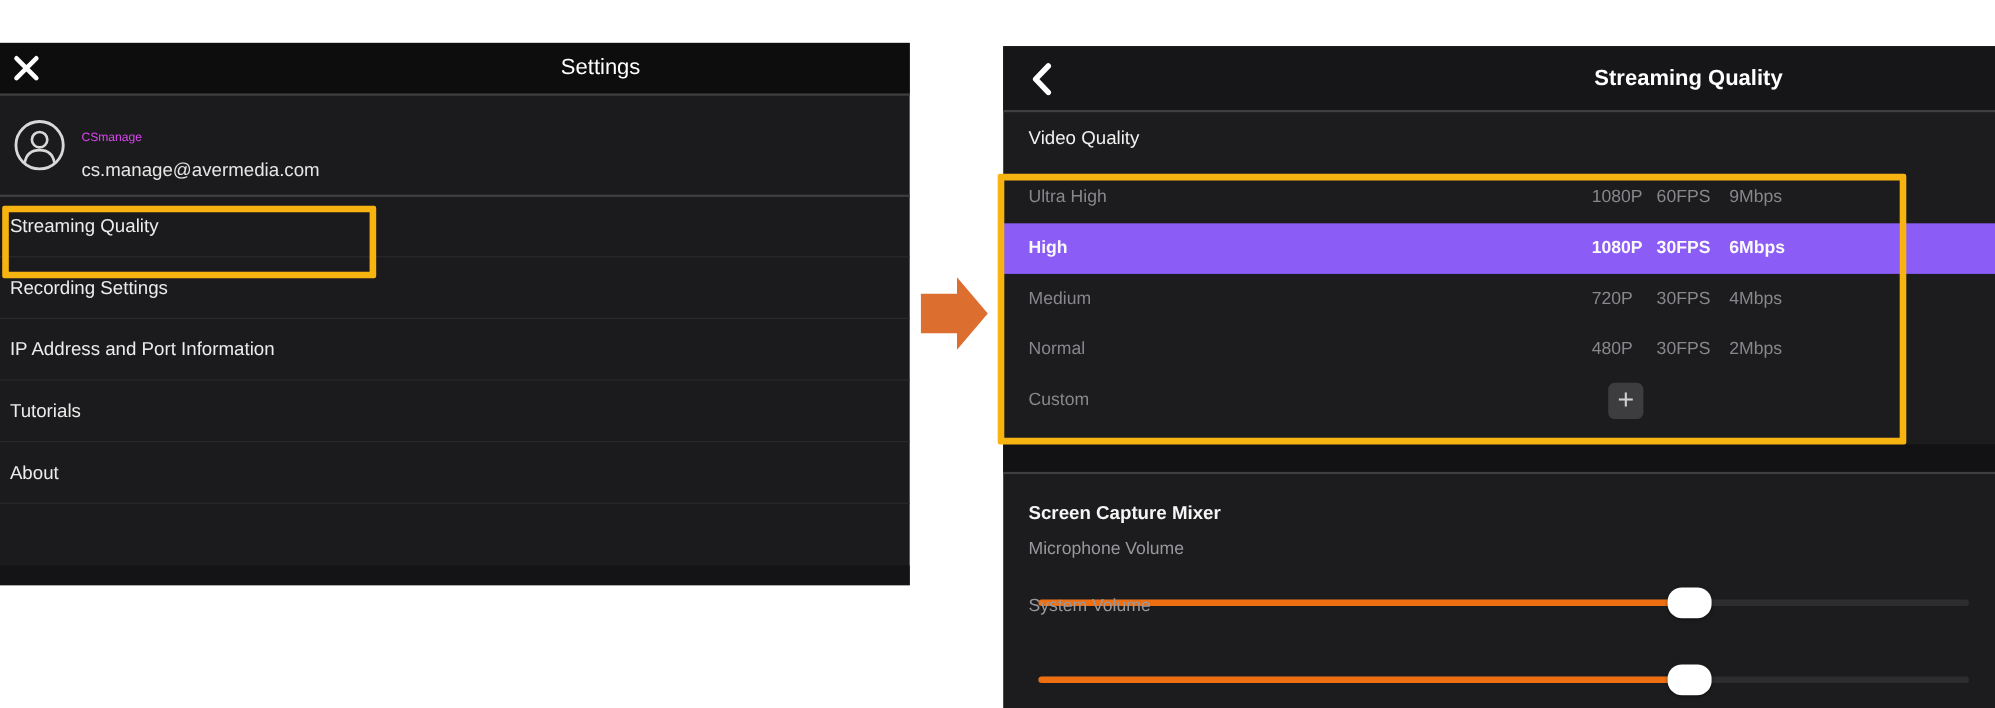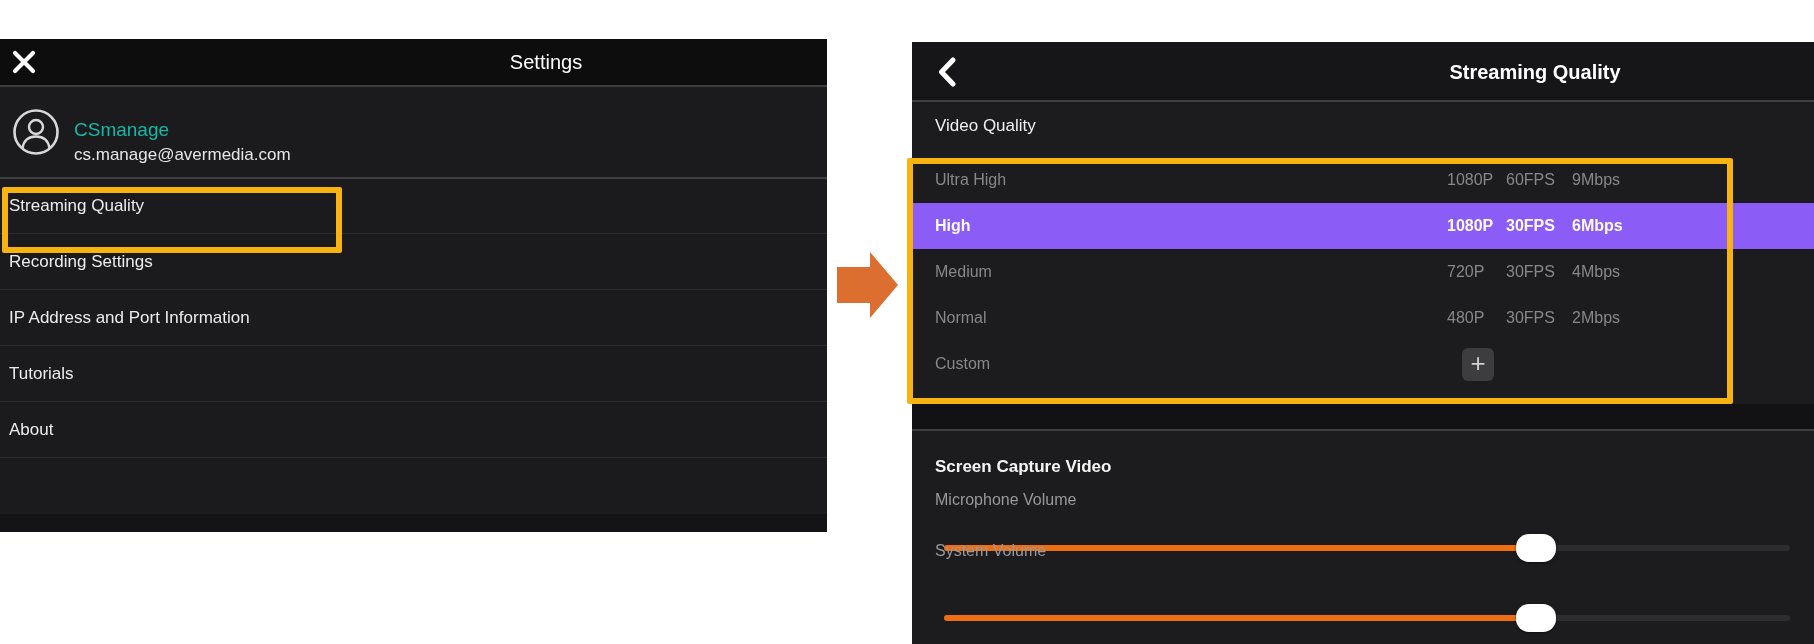--- a/index.html
+++ b/index.html
@@ -13,21 +13,21 @@
 
   
   .left-panel { left:0; top:39px; width:827px; height:493px; }
   .lp-header { position:absolute; left:0; top:0; width:100%; height:46px; background:#0d0d0e; }
   .lp-title { position:absolute; left:546px; top:23px; transform:translate(-50%,-50%);
               font-size:20px; font-weight:400; color:#fff; }
   .icon-btn { position:absolute; cursor:pointer; }
   .x-btn { left:11px; top:10px; width:26px; height:26px; }
   .profile-row { position:absolute; left:0; top:48px; width:100%; height:90px; }
   .avatar { position:absolute; left:12px; top:21px; width:48px; height:48px; }
-  .profile-name { position:absolute; left:74px; top:32px; font-size:19px; color:#14b8a6;text-align:center; }
+  .profile-name { position:absolute; left:74px; top:32px; font-size:11px; color:#d946ef;text-align:center; }
   .profile-email { position:absolute; left:74px; top:58px; font-size:17px; color:#e6e6e6; }
   .menu { position:absolute; left:0; top:139px; width:100%; }
   .menu-item { position:relative; height:56px; width:100%; border-bottom:1px solid #2b2b2d; }
   .menu-item span { position:absolute; left:9px; top:50%; transform:translateY(-50%);
                     font-size:17px; color:#ececec; }
   .lp-bottom-strip { position:absolute; left:0; top:475px; width:100%; height:18px; background:#141416; }
 
   
   .right-panel { left:912px; top:42px; width:902px; height:602px; background:#1c1c1e; }
   .rp-header { position:absolute; left:0; top:0; width:100%; height:58px; background:#161618; }
@@ -167,21 +167,21 @@
         <span class="q-label">Custom</span>
         <div class="plus-btn">
           <span>+</span>
         </div>
       </div>
     </div>
 
     <div class="section-gap"></div>
     <div class="divider rp-divider-mid"></div>
 
-    <div class="mixer-header">Screen Capture Video</div>
+    <div class="mixer-header">Screen Capture Mixer</div>
 
     <div class="slider-label mic-label">Microphone Volume</div>
     <div class="slider mic-slider">
       <div class="slider-track"></div>
       <div class="slider-fill" style="width: 70%;"></div>
       <div class="slider-thumb" style="left: calc(70% - 20px);"></div>
     </div>
 
     <div class="slider-label sys-label">System Volume</div>
     <div class="slider sys-slider">

